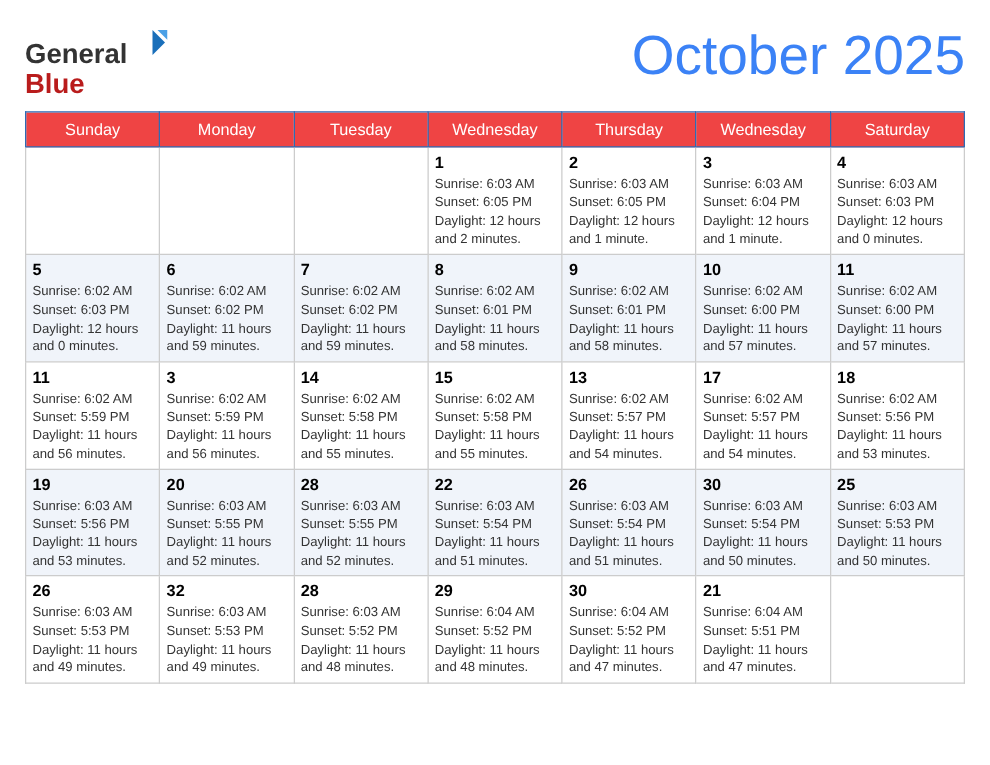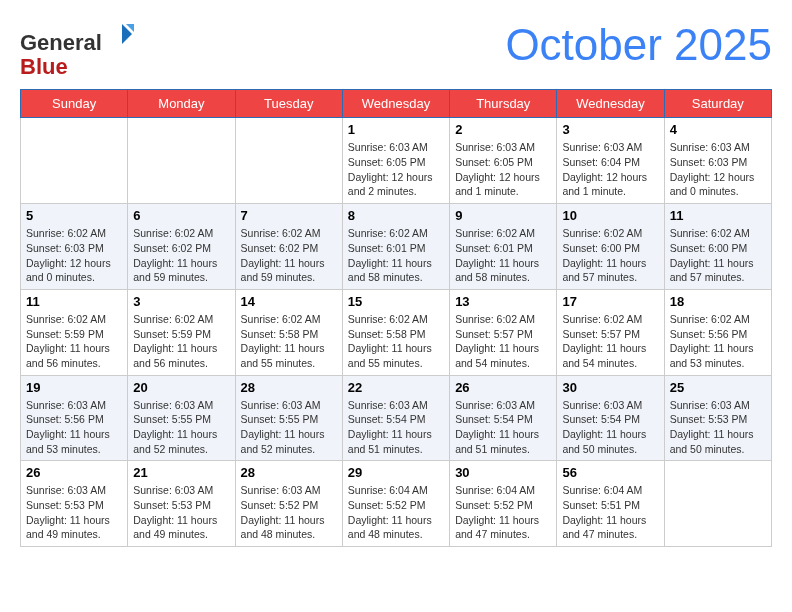--- a/index.html
+++ b/index.html
@@ -230,35 +230,35 @@
           <span class="day-num">25</span>
           <div class="day-info">Sunrise: 6:03 AM<br>Sunset: 5:53 PM<br>Daylight: 11 hours<br>and 50 minutes.</div>
         </td>
       </tr>
       <tr>
         <td>
           <span class="day-num">26</span>
           <div class="day-info">Sunrise: 6:03 AM<br>Sunset: 5:53 PM<br>Daylight: 11 hours<br>and 49 minutes.</div>
         </td>
         <td>
-          <span class="day-num">21</span>
+          <span class="day-num">32</span>
           <div class="day-info">Sunrise: 6:03 AM<br>Sunset: 5:53 PM<br>Daylight: 11 hours<br>and 49 minutes.</div>
         </td>
         <td>
           <span class="day-num">28</span>
           <div class="day-info">Sunrise: 6:03 AM<br>Sunset: 5:52 PM<br>Daylight: 11 hours<br>and 48 minutes.</div>
         </td>
         <td>
           <span class="day-num">29</span>
           <div class="day-info">Sunrise: 6:04 AM<br>Sunset: 5:52 PM<br>Daylight: 11 hours<br>and 48 minutes.</div>
         </td>
         <td>
           <span class="day-num">30</span>
           <div class="day-info">Sunrise: 6:04 AM<br>Sunset: 5:52 PM<br>Daylight: 11 hours<br>and 47 minutes.</div>
         </td>
         <td>
-          <span class="day-num">56</span>
+          <span class="day-num">21</span>
           <div class="day-info">Sunrise: 6:04 AM<br>Sunset: 5:51 PM<br>Daylight: 11 hours<br>and 47 minutes.</div>
         </td>
         <td class="empty-cell"></td>
       </tr>
     </tbody>
 </table>
 
 </body></html>

